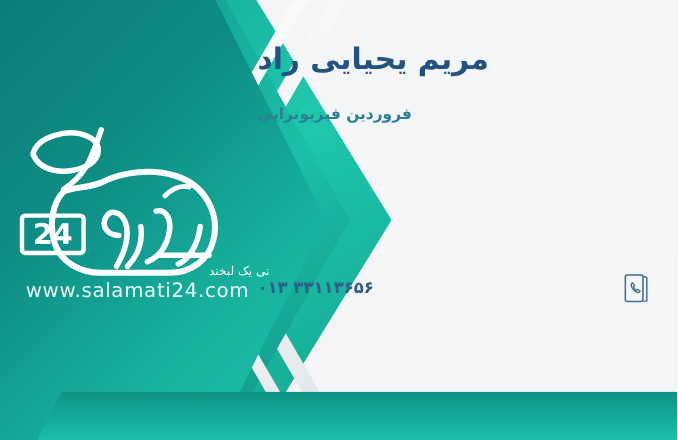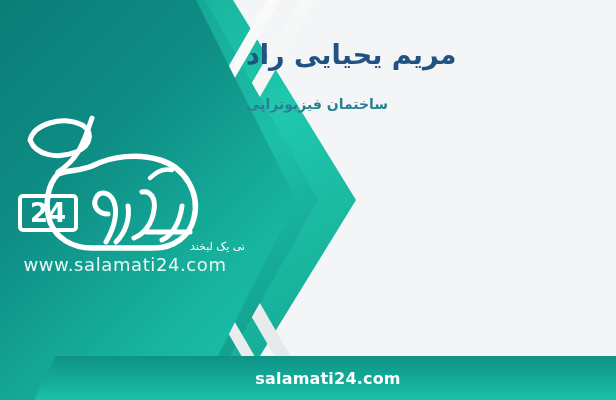--- a/index.html
+++ b/index.html
@@ -60,21 +60,21 @@
     position:absolute;left:0;top:144px;width:222px;
     text-align:center;
     color:#eaf7f5;
     font-size:18px;
     letter-spacing:.6px;
     font-family:"DejaVu Sans","Liberation Sans",sans-serif;
   }
 
   
   .info{
-    position:absolute;right:10px;top:0;
+    position:absolute;right:22px;top:0;
     width:360px;height:320px;
     direction:rtl;
     text-align:left;
   }
   .name{
     position:absolute;right:0;top:38px;
     width:100%;
     text-align:left;
     font-size:27px;
     font-weight:bold;
@@ -189,25 +189,36 @@
       <rect x="6" y="86" width="56" height="34" rx="3" stroke="#ffffff" stroke-width="4" fill="none"></rect>
       <text x="34" y="112" text-anchor="middle" fill="#ffffff" font-size="26" font-weight="bold" font-family="DejaVu Sans, Liberation Sans, sans-serif">24</text>
 
       <text x="176" y="140" text-anchor="end" fill="#ffffff" font-size="11" font-family="DejaVu Sans, Liberation Sans, sans-serif" direction="rtl">به راحتی یک لبخند</text>
     </svg>
     <div class="logo-url">www.salamati24.com</div>
   </div>
 
   <div class="info">
     <div class="name">مریم  یحیایی راد</div>
-    <div class="degree">ساختمان فیزیوتراپی</div>
+    <div class="degree">فروردین فیزیوتراپی</div>
 
     <div class="contact">
 
+      <div class="crow">
+        <div class="cicon">
+          <svg width="24" height="28" viewBox="0 0 24 28" fill="none">
+            <rect x="1.5" y="2" width="16" height="24" rx="1.5" stroke="#3d6b90" stroke-width="1.4" fill="none"></rect>
+            <path d="M18 3 L21 4.5 L21 25.5 L18 26" stroke="#3d6b90" stroke-width="1.3" fill="none" stroke-linejoin="round"></path>
+            <path d="M8 9 C7 9.6 6.6 10.8 7 12 C7.8 14.6 9.6 16.6 12 17.6
+                     C13.2 18.1 14.4 17.7 15 16.7 L13 15.1 L11.6 15.9
+                     C10.6 15.2 9.6 14.1 9 12.9 L9.9 11.6 L8 9 Z" stroke="#3d6b90" stroke-width="1.2" fill="none" stroke-linejoin="round"></path>
+          </svg>
+        </div>
+        <div class="ctext phone">۳۳۱۱۳۶۵۶ ۰۱۳</div>
+      </div>
 
 
     </div>
   </div>
 
   <div class="bottom-bar"></div>
-  <div class="bottom-text">salamati24.com</div>
 
 </div>
 
 </body></html>

